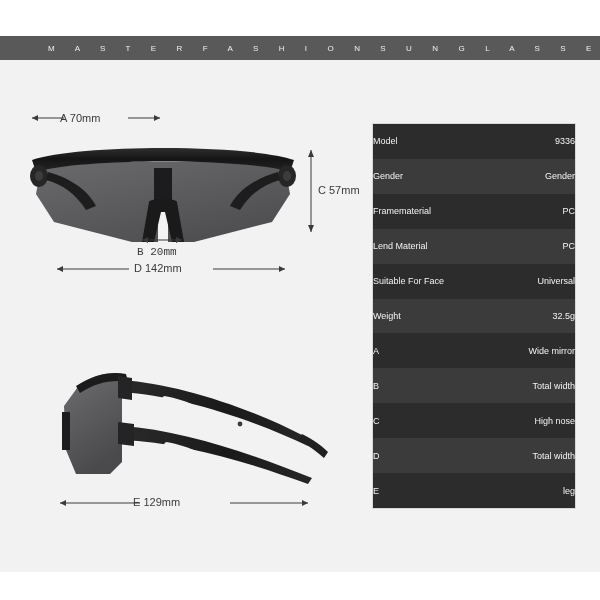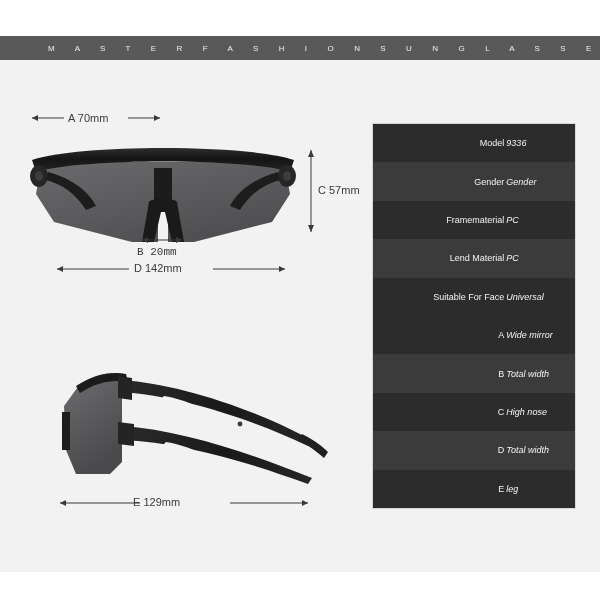--- a/index.html
+++ b/index.html
@@ -53,30 +53,28 @@
   .spec-row{
     flex:1 1 0;
     display:flex;align-items:center;
     font-size:9px;
     color:#f3f3f3;
   }
   .spec-row.odd{background:#2c2c2c;}
   .spec-row.even{background:#3b3b3b;}
   .spec-key{
     width:56%;
-    text-align:right;
+    text-align:left;
     padding-right:2px;
     white-space:nowrap;
-    margin-left:44px;
   }
   .spec-val{
     width:44%;
-    text-align:left;
-    white-space:nowrap;
-    font-style:italic;
+    text-align:right;
+    white-space:nowrap;
   }
 
   
   .art{position:absolute;}
 </style>
 </head>
 <body>
 
 <div class="page">
 
@@ -118,21 +116,21 @@
     <ellipse cx="269" cy="38" rx="4" ry="5" fill="#3c3c3c"></ellipse>
     <path d="M260,34 C238,40 220,52 212,68 L222,72 C232,56 246,46 262,42 Z" fill="#1d1d1d"></path>
   </svg>
 
   <svg class="dimsvg" style="left:30px;top:112px;" width="132" height="12">
     <line x1="2" y1="6" x2="34" y2="6" stroke="#3a3a3a" stroke-width="1"></line>
     <path d="M2,6 L8,3 L8,9 Z" fill="#3a3a3a"></path>
     <line x1="98" y1="6" x2="130" y2="6" stroke="#3a3a3a" stroke-width="1"></line>
     <path d="M130,6 L124,3 L124,9 Z" fill="#3a3a3a"></path>
   </svg>
-  <div class="dim-label" style="left:68px;top:112px;">A 70mm</div>
+  <div class="dim-label" style="left:60px;top:112px;">A 70mm</div>
 
   <svg class="dimsvg" style="left:140px;top:235px;" width="44" height="10">
     <line x1="2" y1="5" x2="42" y2="5" stroke="#3a3a3a" stroke-width="1"></line>
     <path d="M2,5 L8,2 L8,8 Z" fill="#3a3a3a"></path>
     <path d="M42,5 L36,2 L36,8 Z" fill="#3a3a3a"></path>
   </svg>
   <div class="dim-label" style="left:137px;top:246px;font-family:Liberation Mono, monospace;">B 20mm</div>
 
   <svg class="dimsvg" style="left:305px;top:148px;" width="12" height="86">
     <line x1="6" y1="2" x2="6" y2="84" stroke="#3a3a3a" stroke-width="1"></line>
@@ -208,20 +206,24 @@
       <span class="spec-val">PC</span>
     </div>
     <div class="spec-row even">
       <span class="spec-key">Lend Material</span>
       <span class="spec-val">PC</span>
     </div>
     <div class="spec-row odd">
       <span class="spec-key">Suitable For Face</span>
       <span class="spec-val">Universal</span>
     </div>
+    <div class="spec-row even">
+      <span class="spec-key">Weight</span>
+      <span class="spec-val">32.5g</span>
+    </div>
     <div class="spec-row odd">
       <span class="spec-key">A</span>
       <span class="spec-val">Wide mirror</span>
     </div>
     <div class="spec-row even">
       <span class="spec-key">B</span>
       <span class="spec-val">Total width</span>
     </div>
     <div class="spec-row odd">
       <span class="spec-key">C</span>

